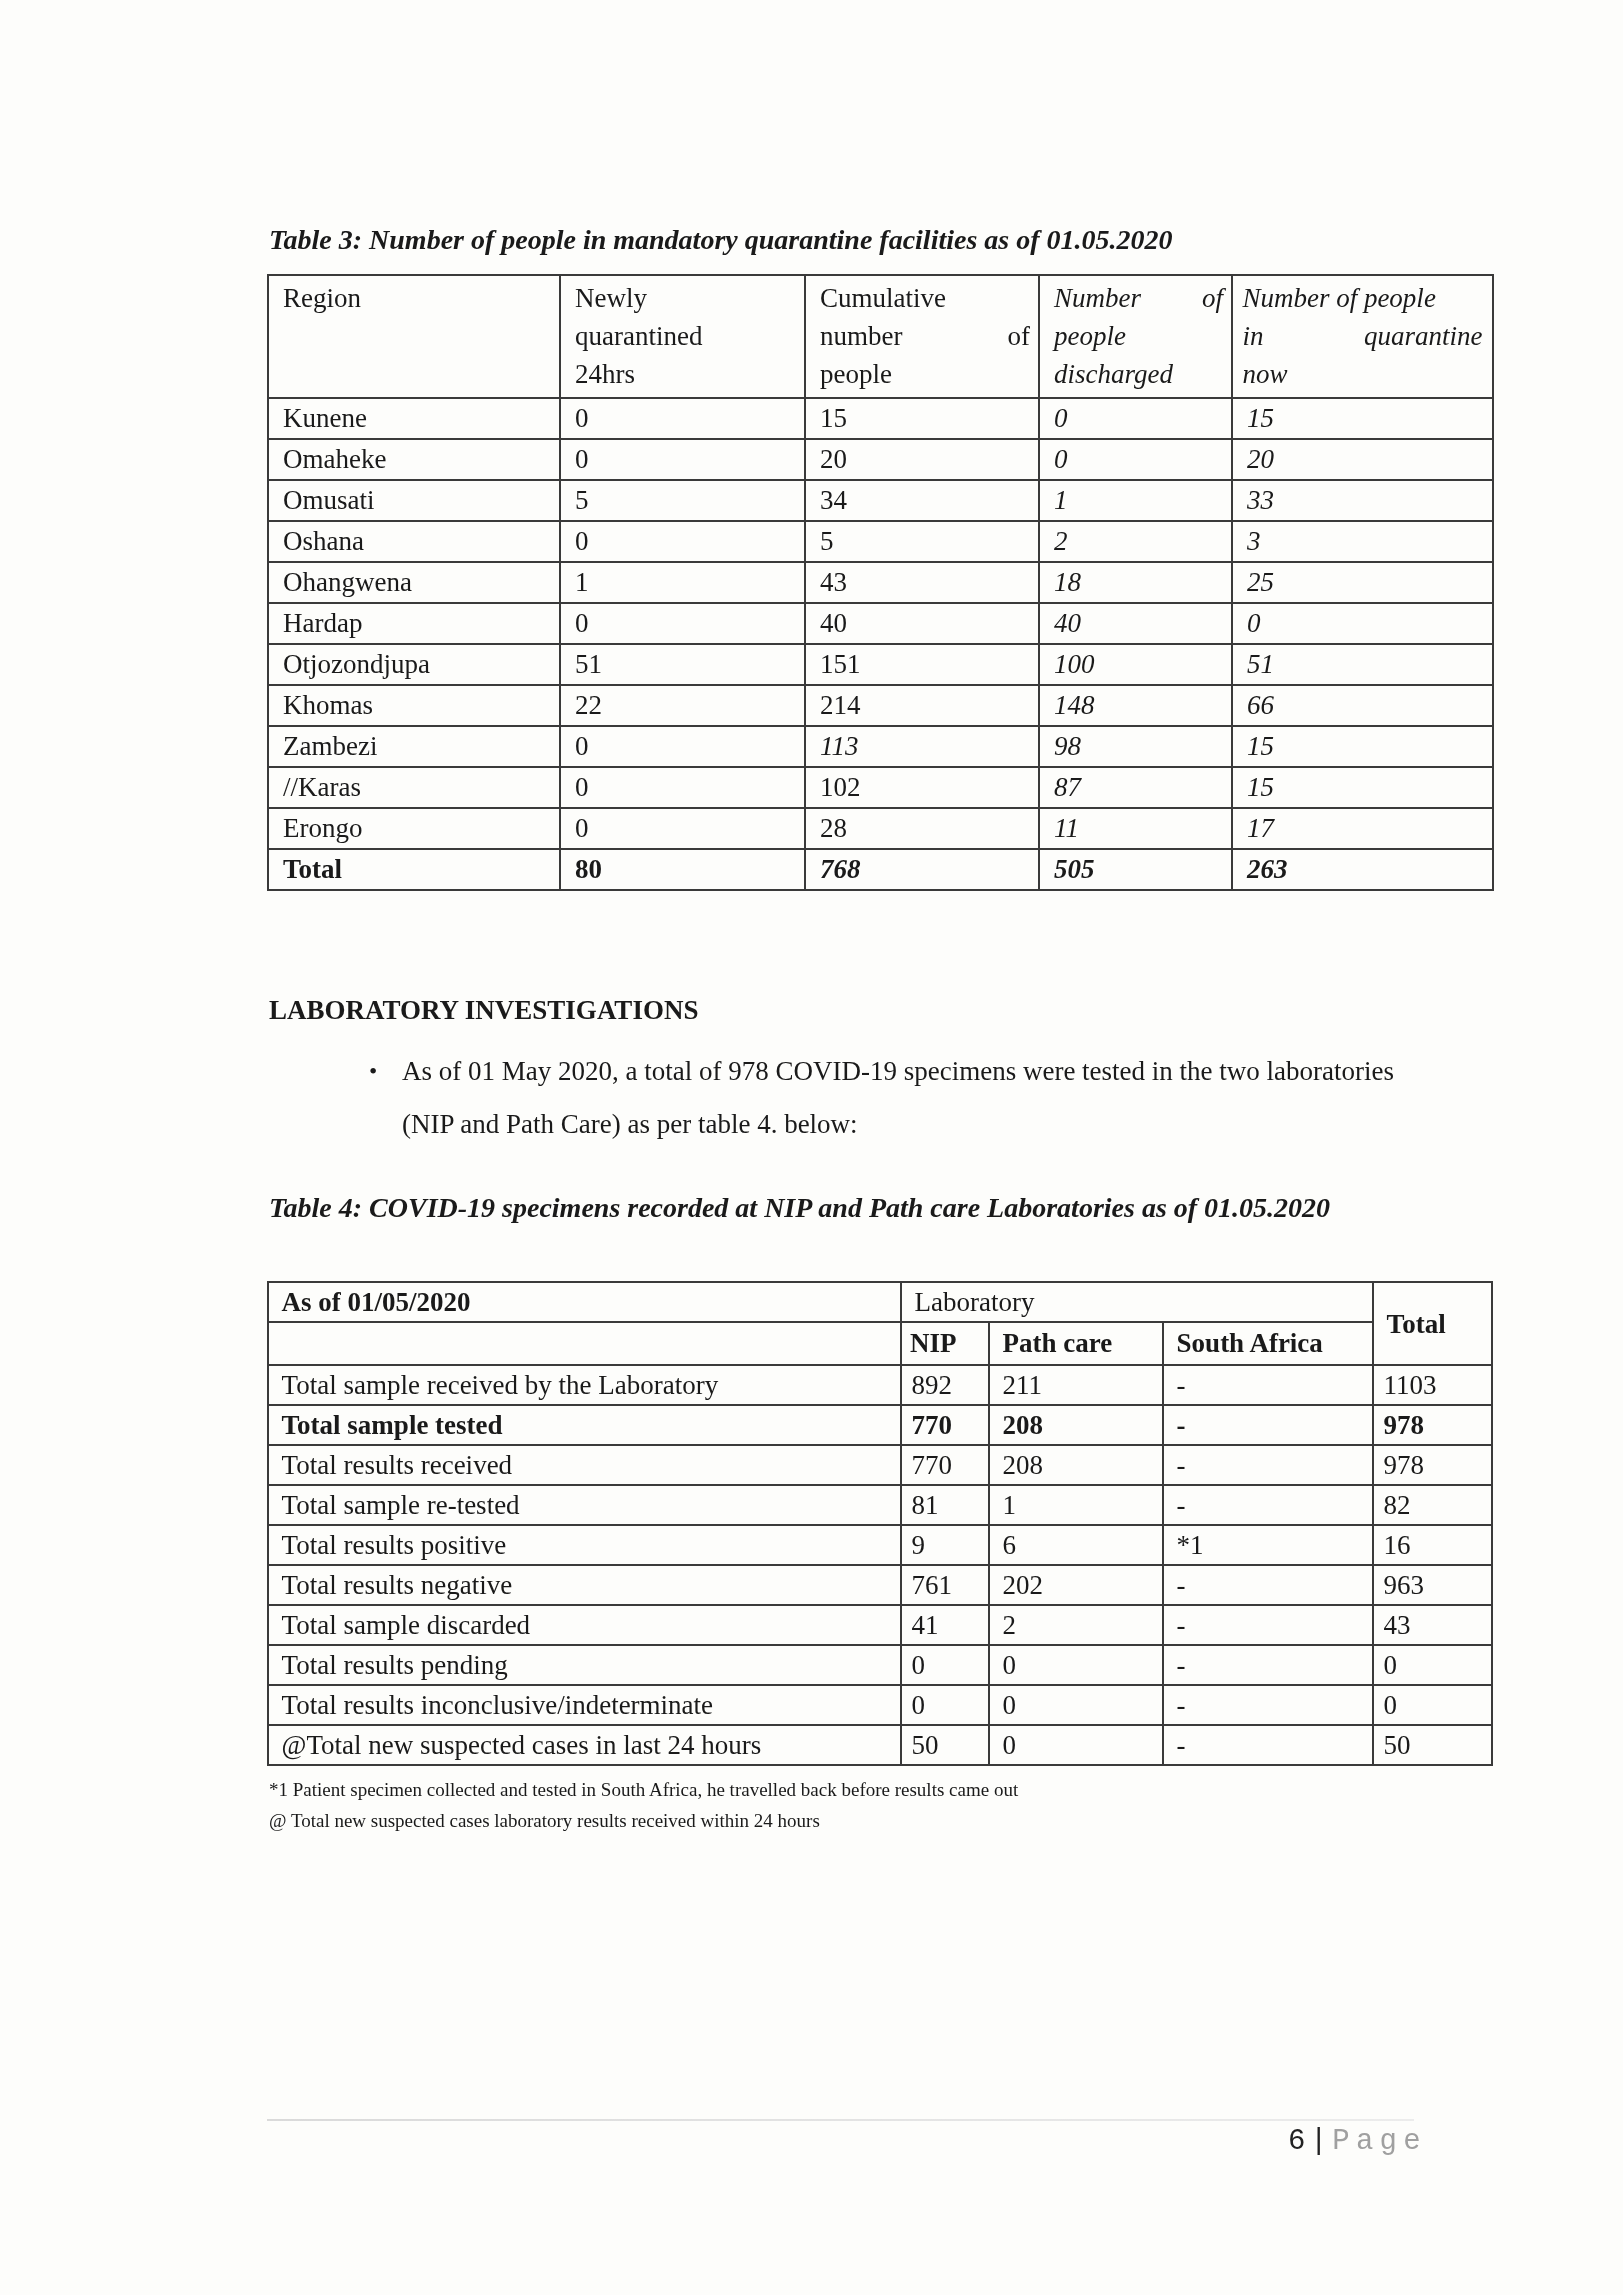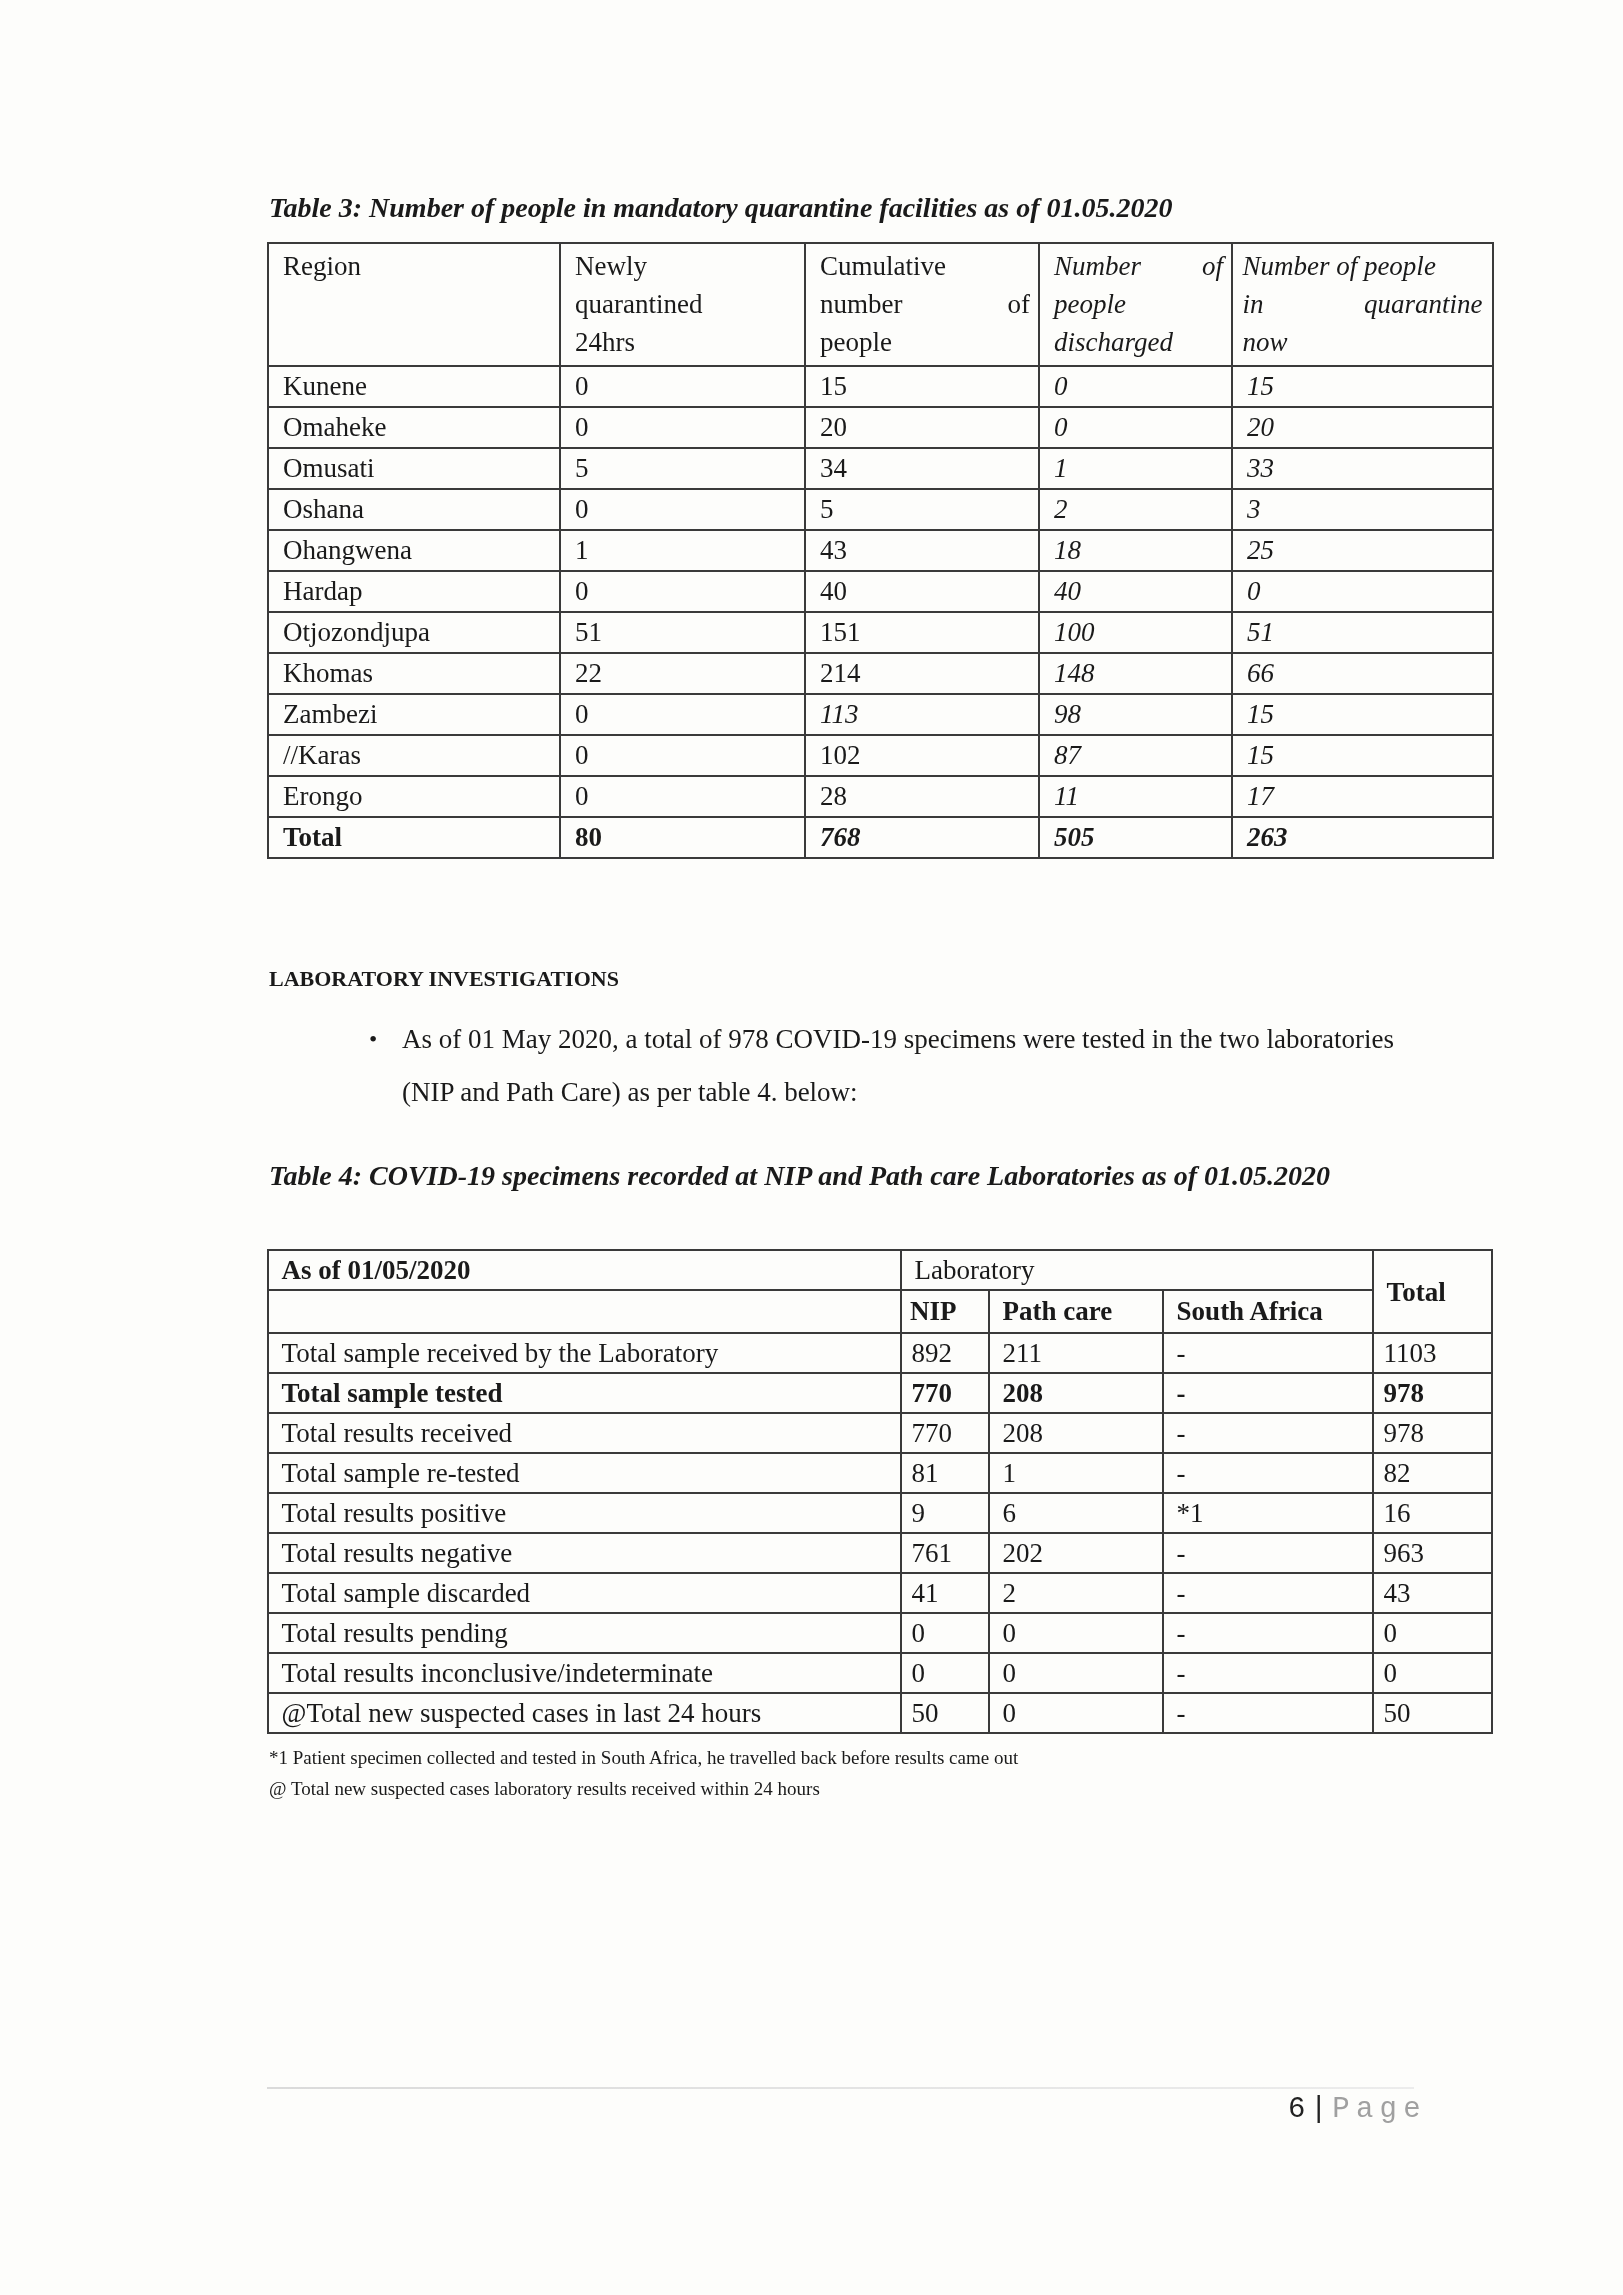--- a/index.html
+++ b/index.html
@@ -4,21 +4,21 @@
 <style>
   html, body { margin: 0; padding: 0; }
   body {
     width: 1623px; height: 2295px;
     background: #fdfdfb;
     position: relative;
     font-family: "Liberation Serif", "DejaVu Serif", serif;
     color: #1a1a1a;
     overflow: hidden;
   }
-  .page { position: absolute; inset: 0; }
+  .page { position: absolute; inset: 0; margin-top: 32px; }
 
   .caption {
     position: absolute;
     font-style: italic; font-weight: bold;
     font-size: 28px; line-height: 35px;
     color: #1a1a1a;
   }
   #t3-caption { left: 269px; top: 190px; }
   #t4-caption { left: 269px; top: 1158px; width: 1099px; }
 
@@ -44,21 +44,21 @@
   #t3 th { font-weight: normal; line-height: 38px; padding-top: 3.1px; white-space: normal; height: 118px; }
   #t3 th.it { font-style: italic; }
   #t3 td { height: 39px; line-height: 39px; }
   #t3 td.it { font-style: italic; }
   #t3 tr.total td { font-weight: bold; }
   .just-line { display: block; text-align: justify; text-align-last: justify; }
 
   
   #lab-heading {
     position: absolute; left: 269px; top: 961px;
-    font-weight: bold; font-size: 22px; line-height: 35px;
+    font-weight: bold; font-size: 27px; line-height: 35px;
   }
   #lab-bullet {
     position: absolute; left: 369px; top: 1013px;
     font-size: 27px; line-height: 53px; width: 1068px;
   }
   #lab-bullet .dot {
     position: absolute; left: 0; top: 0; width: 31px;
     font-size: 23.6px;
   }
   #lab-bullet .txt { margin-left: 33px; display: block; }

